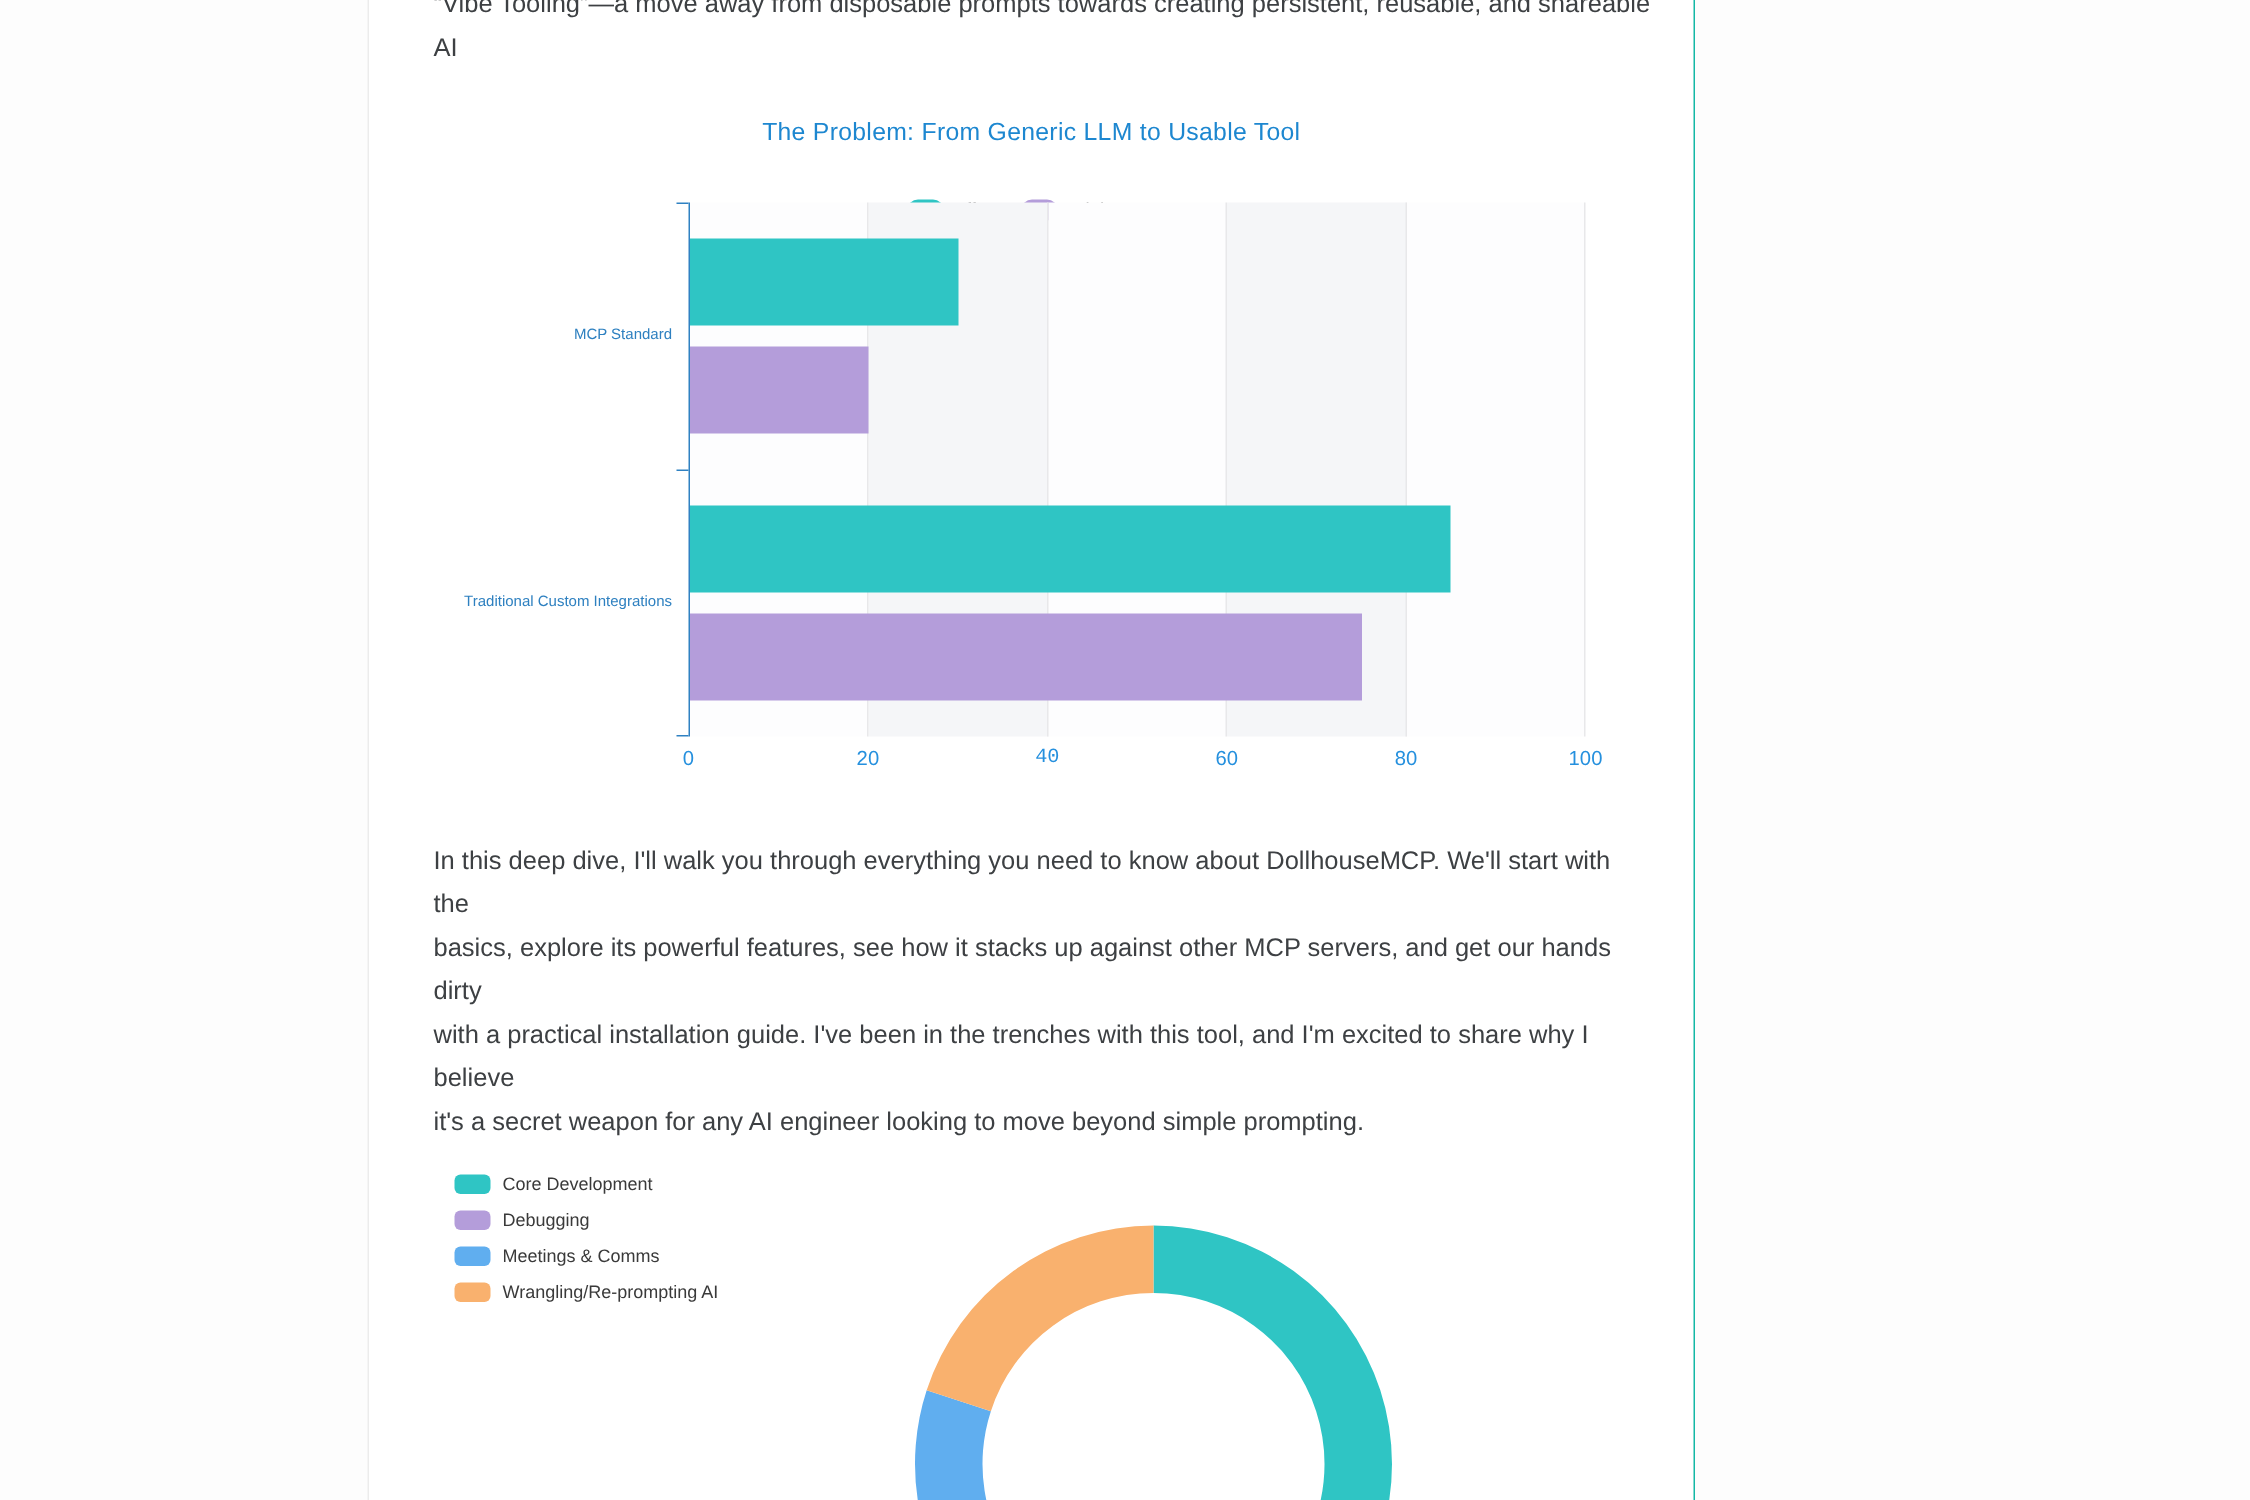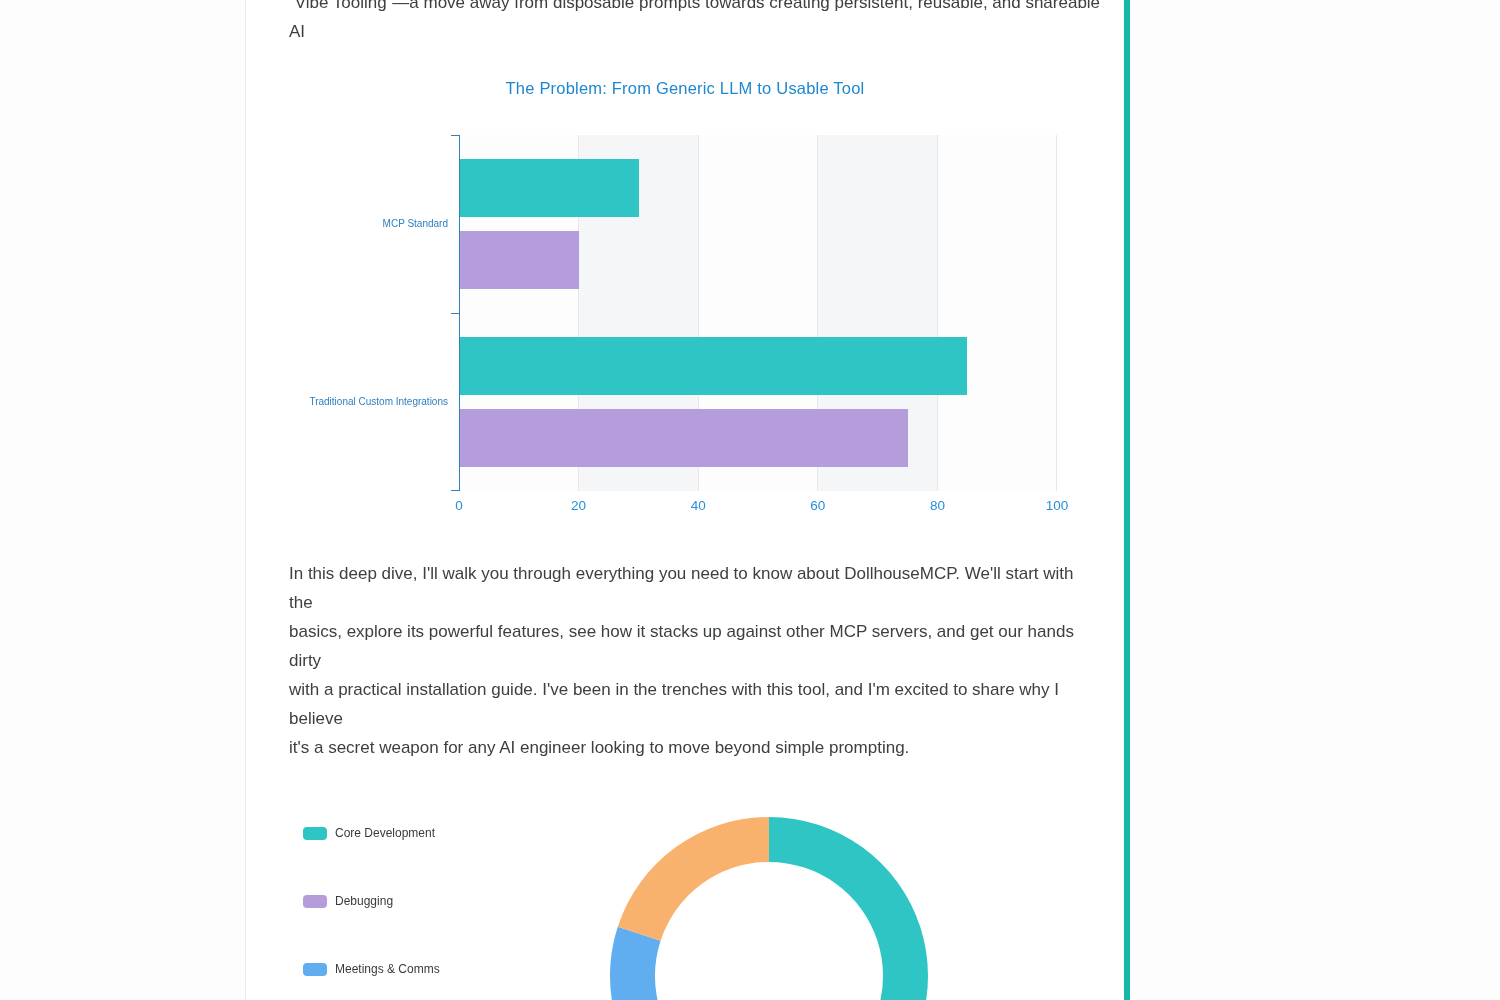--- a/index.html
+++ b/index.html
@@ -1,36 +1,36 @@
 <!DOCTYPE html>
 <html><head>
 <meta charset="utf-8">
 <style>
   * { margin:0; padding:0; box-sizing:border-box; }
   html,body { width:1500px; height:1000px; overflow:hidden; background:#ffffff;
               font-family:"Liberation Sans", sans-serif; }
   .page { position:relative; width:1500px; height:1000px; background:#fdfdfd; }
   .card { position:absolute; left:245px; top:0; width:885px; height:1000px;
-          background:#ffffff; border-left:1px solid #ececec; border-right:6px solid #14b8a6;padding-left:24px; }
+          background:#ffffff; border-left:1px solid #ececec; border-right:1px solid #14b8a6;padding-left:24px; }
 
   .para { position:absolute; left:43px; width:812px; color:#3d4043;
           font-size:17px; line-height:29px; }
   .para-top { top:-12px; }
   .para-body { top:559px; }
 
   .chart-title { position:absolute; left:0; width:100%; text-align:center;
                  color:#1d87d0; font-size:16.5px; font-weight:500; letter-spacing:0.2px; }
   .title-1 { top:79px; }
   .title-2 { top:708px; }
   .chart-subtitle { position:absolute; top:105px; left:0; width:100%; text-align:center;
                     color:#8b8b8b; font-size:12.5px; }
 
   .legend-row { position:absolute; top:133px; left:0; width:100%;
                 display:flex; justify-content:center; gap:16px; }
-  .legend-item { display:flex; align-items:center; gap:6px; cursor:pointer;margin-top:44px; }
+  .legend-item { display:flex; align-items:center; gap:6px; cursor:pointer; }
   .legend-swatch { width:24px; height:14px; border-radius:7px; }
   .legend-label { font-size:12.5px; color:#3a3a3a; }
 
   .plot { position:absolute; left:213px; top:135px; width:598px; height:356px;
           border-left:1px solid #2f81c2; }
   .band { position:absolute; top:0; height:100%; }
   .band-even { background:#fdfdfe; }
   .band-odd  { background:#f5f6f8; }
   .gridline { position:absolute; top:0; width:1px; height:100%; background:#e8e8ea; }
   .axis-tick { position:absolute; left:-9px; width:8px; height:1px; background:#2f81c2; }
@@ -92,21 +92,21 @@
         <div class="bar" style="top: 202px; height: 58px; width: 85%; background: rgb(47, 197, 196);"></div>
         <div class="bar" style="top: 274px; height: 58px; width: 75%; background: rgb(180, 157, 218);"></div>
       </div>
     <div class="ylabels" id="bar-ylabels">
         <div class="cat-label" style="top: 81px;">MCP Standard</div>
         <div class="cat-label" style="top: 259px;">Traditional Custom Integrations</div>
       </div>
     <div class="xlabels" id="bar-xlabels">
         <span class="x-tick" style="left: 0%;">0</span>
         <span class="x-tick" style="left: 20%;">20</span>
-        <span class="x-tick" style="left: 40%;">40</span>
+        <span class="x-tick" style="left: 40%; font-family: Liberation Mono, monospace;">40</span>
         <span class="x-tick" style="left: 60%;">60</span>
         <span class="x-tick" style="left: 80%;">80</span>
         <span class="x-tick" style="left: 100%;">100</span>
       </div>
 
     <div class="para para-body" id="body-para">
         <div class="tline">In this deep dive, I'll walk you through everything you need to know about DollhouseMCP. We'll start with the</div>
         <div class="tline">basics, explore its powerful features, see how it stacks up against other MCP servers, and get our hands dirty</div>
         <div class="tline">with a practical installation guide. I've been in the trenches with this tool, and I'm excited to share why I believe</div>
         <div class="tline">it's a secret weapon for any AI engineer looking to move beyond simple prompting.</div>

